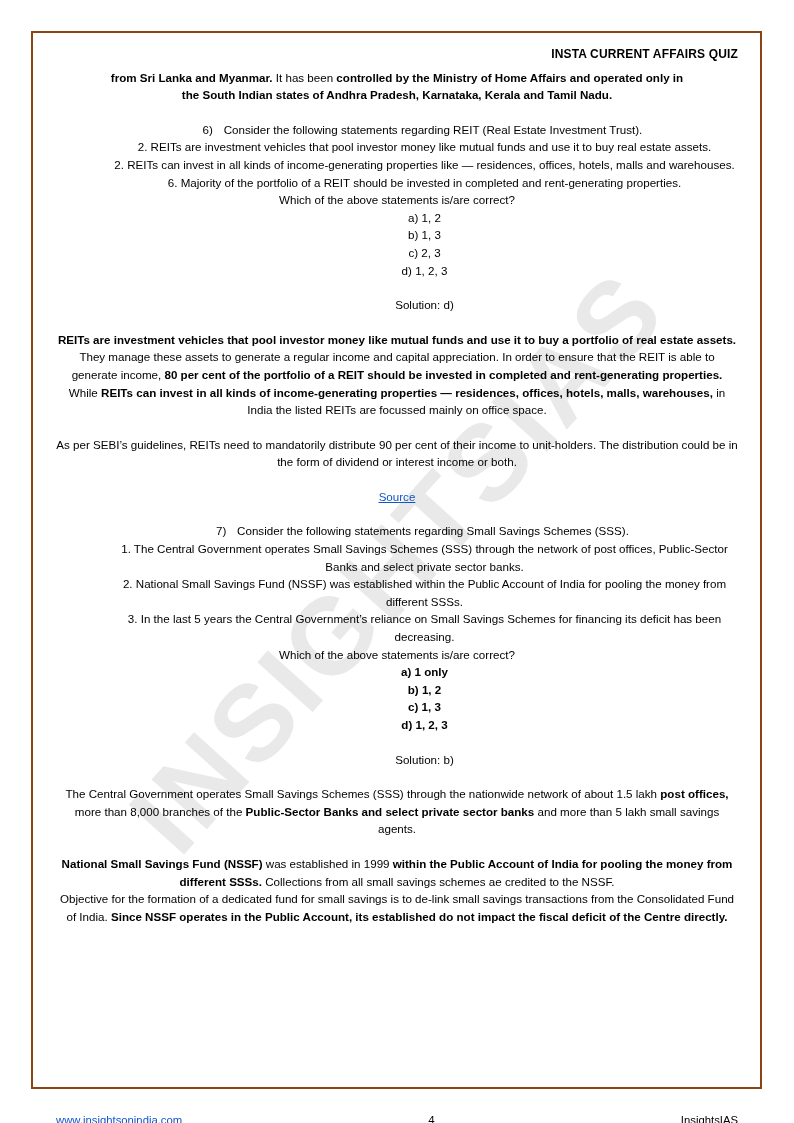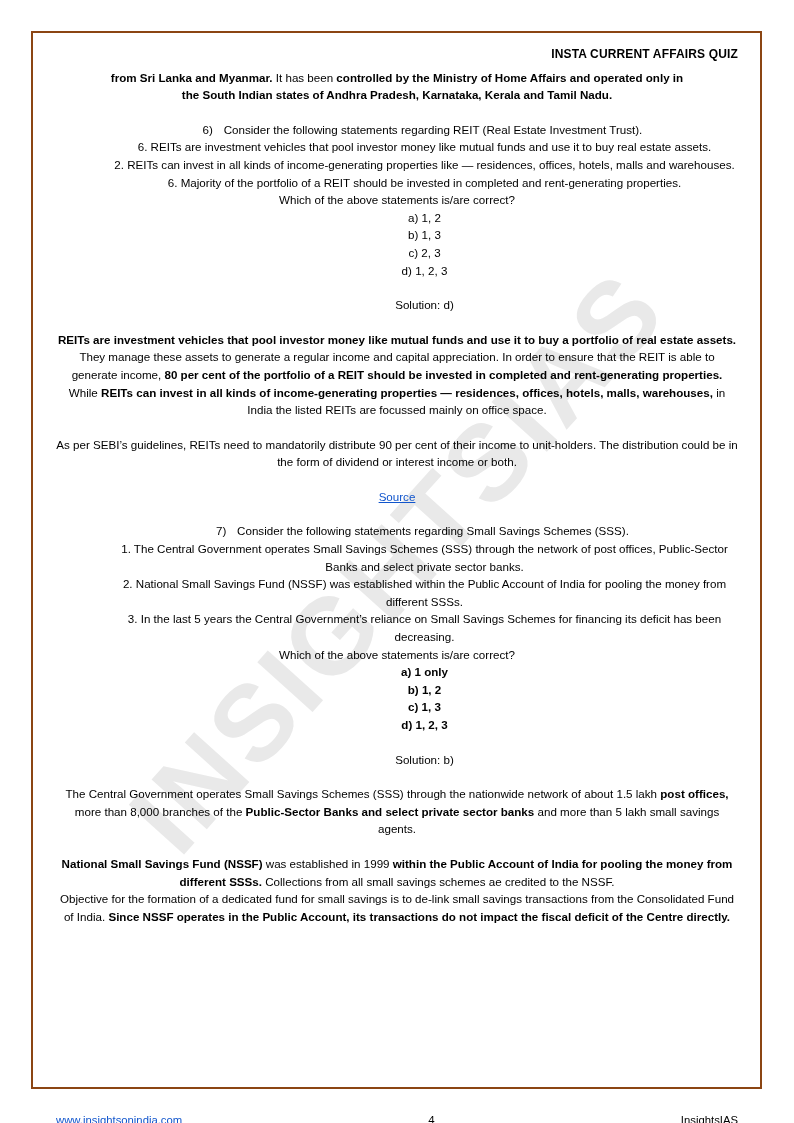--- a/index.html
+++ b/index.html
@@ -155,21 +155,21 @@
     <span class="b">from Sri Lanka and Myanmar.</span><span> It has been </span><span class="b">controlled by the Ministry of Home Affairs</span><span class="b"> and operated only in</span><br>
     <span class="b">the South Indian states of Andhra Pradesh, Karnataka, Kerala and Tamil Nadu.</span>
   </p>
 
   <div class="gap"></div>
 
   <p class="q-line">
     <span class="q-num">6)</span><span>Consider the following statements regarding REIT (Real Estate Investment Trust).</span>
   </p>
 
-  <p class="stmt-hang">6. REITs are investment vehicles that pool investor money like mutual funds and use it to buy real estate assets.</p>
+  <p class="stmt-hang">2. REITs are investment vehicles that pool investor money like mutual funds and use it to buy real estate assets.</p>
   <p class="stmt-hang">2. REITs can invest in all kinds of income-generating properties like — residences, offices, hotels, malls and warehouses.</p>
   <p class="stmt-hang">6. Majority of the portfolio of a REIT should be invested in completed and rent-generating properties.</p>
 
   <p>Which of the above statements is/are correct?</p>
 
   <p class="opt">a) 1, 2</p>
   <p class="opt">b) 1, 3</p>
   <p class="opt">c) 2, 3</p>
   <p class="opt">d) 1, 2, 3</p>
 
@@ -222,21 +222,21 @@
   <p class="para">
     <span>The Central Government operates Small Savings Schemes (SSS) through the nationwide network of about 1.5 lakh </span><span class="b">post offices,</span><span> more than 8,000 branches of the </span><span class="b">Public-Sector Banks and select private sector banks</span><span> and more than 5 lakh small savings agents.</span>
   </p>
 
   <div class="gap"></div>
 
   <p class="para">
     <span class="b">National Small Savings Fund (NSSF)</span><span> was established in 1999 </span><span class="b">within the Public Account of India for pooling the money from different SSSs.</span><span> Collections from all small savings schemes ae credited to the NSSF.</span>
   </p>
   <p class="para">
-    <span>Objective for the formation of a dedicated fund for small savings is to de-link small savings transactions from the Consolidated Fund of India. </span><span class="b">Since NSSF operates in the Public Account, its transactions do not impact the fiscal deficit of the Centre directly.</span>
+    <span>Objective for the formation of a dedicated fund for small savings is to de-link small savings transactions from the Consolidated Fund of India. </span><span class="b">Since NSSF operates in the Public Account, its established do not impact the fiscal deficit of the Centre directly.</span>
   </p>
 
 </div>
 
 <div class="footer">
   <span class="footer-left link">www.insightsonindia.com</span>
   <span class="footer-center">4</span>
   <span class="footer-right">InsightsIAS</span>
 </div>
 

